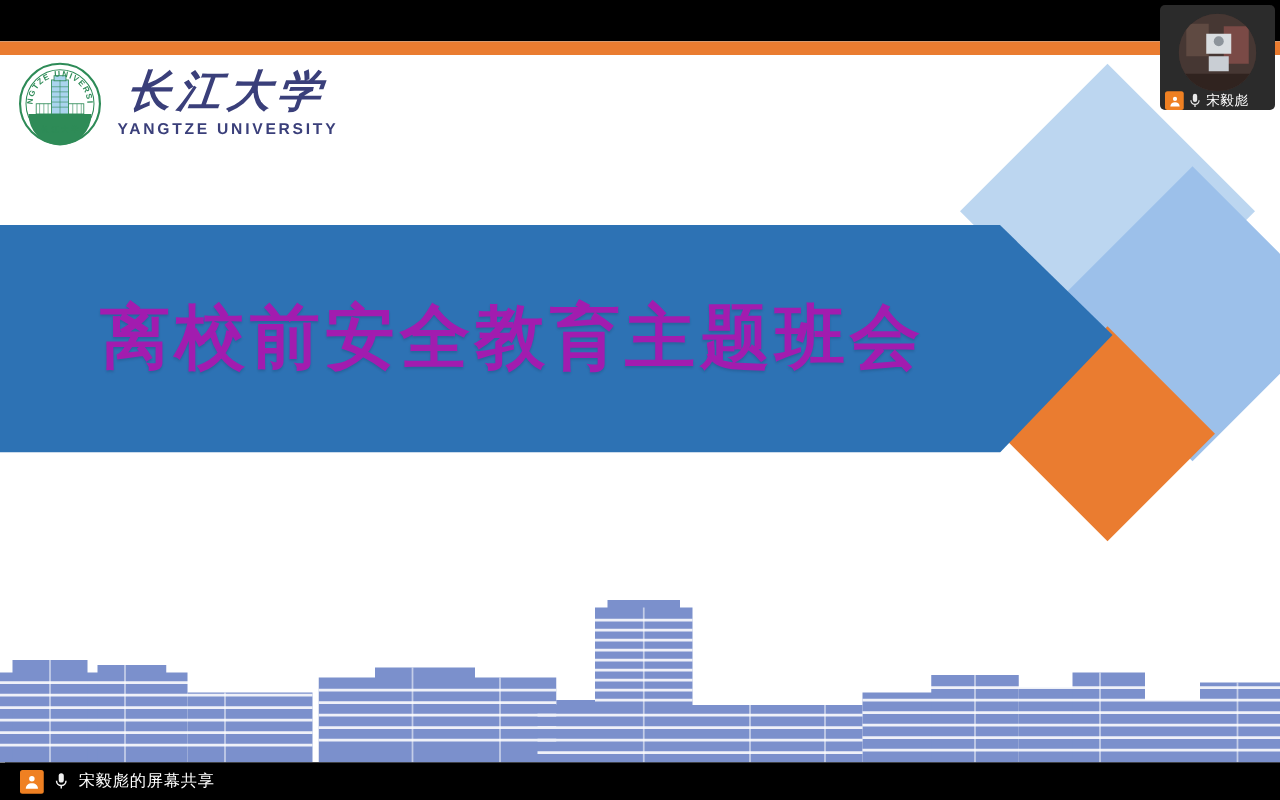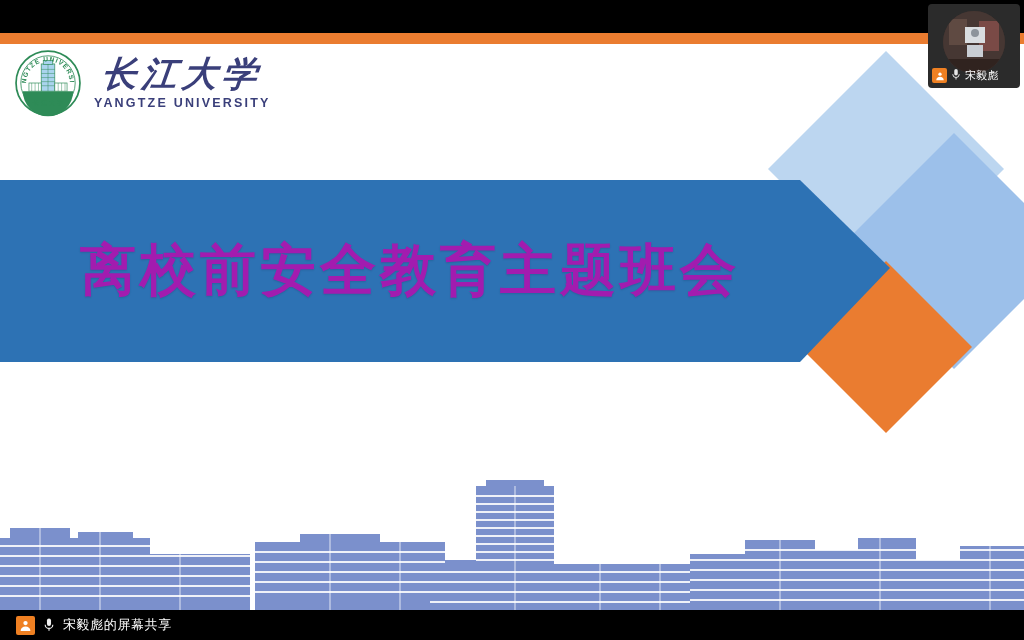--- a/index.html
+++ b/index.html
@@ -81,21 +81,21 @@
     background:#2b2b2b; border-radius:4px; overflow:hidden;
   }
   .tile-avatar {
     position:absolute; left:50%; top:7px; transform:translateX(-50%);
     width:62px; height:62px; border-radius:50%;
     background:#3a2f2c; overflow:hidden;
   }
   .tile-avatar svg { display:block; width:62px; height:62px; }
   .tile-footer {
     position:absolute; left:0; bottom:0; width:100%; height:20px;
-    display:flex; align-items:flex-start; gap:3px; padding-left:4px;
+    display:flex; align-items:flex-end; gap:3px; padding-left:4px;
   }
   .chip-person {
     width:15px; height:15px; background:#ef8022; border-radius:2px;
     display:flex; align-items:center; justify-content:center; flex:0 0 auto;
   }
   .chip-person svg { width:10px; height:10px; display:block; }
   .mic-ico { width:12px; height:14px; flex:0 0 auto; }
   .mic-ico svg { width:12px; height:14px; display:block; }
   .tile-name {
     color:#fff; font-size:11px; font-family:"DejaVu Sans", sans-serif;

